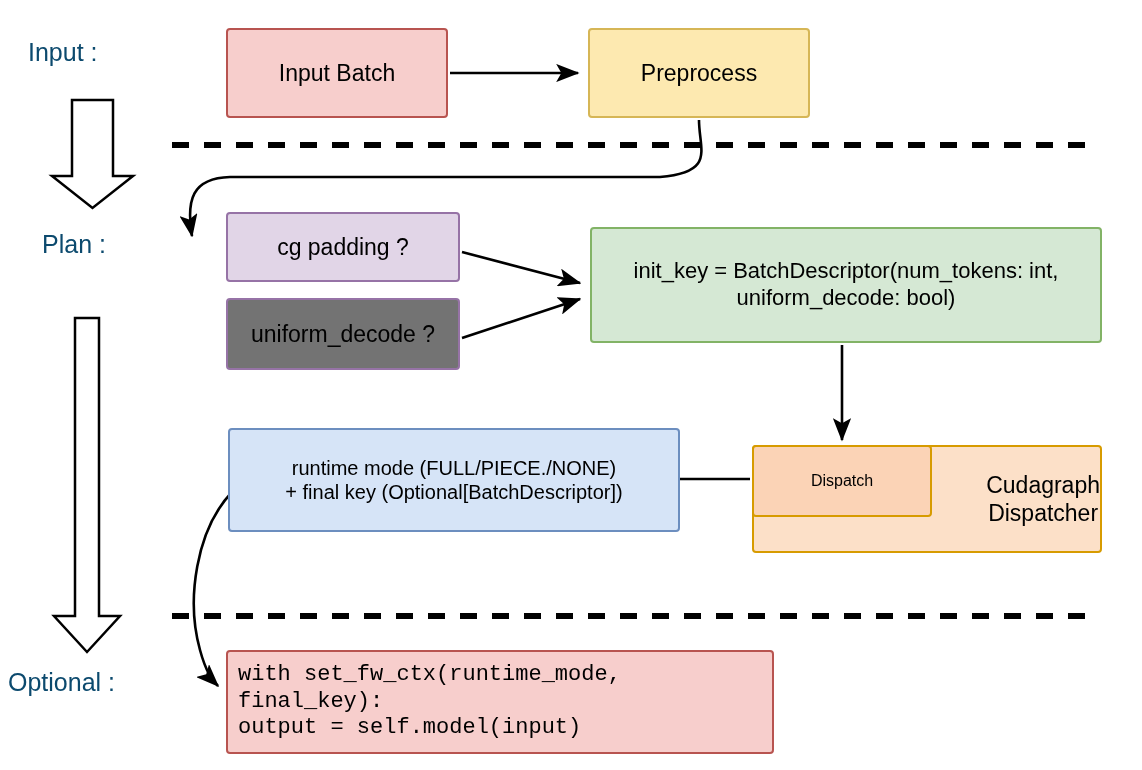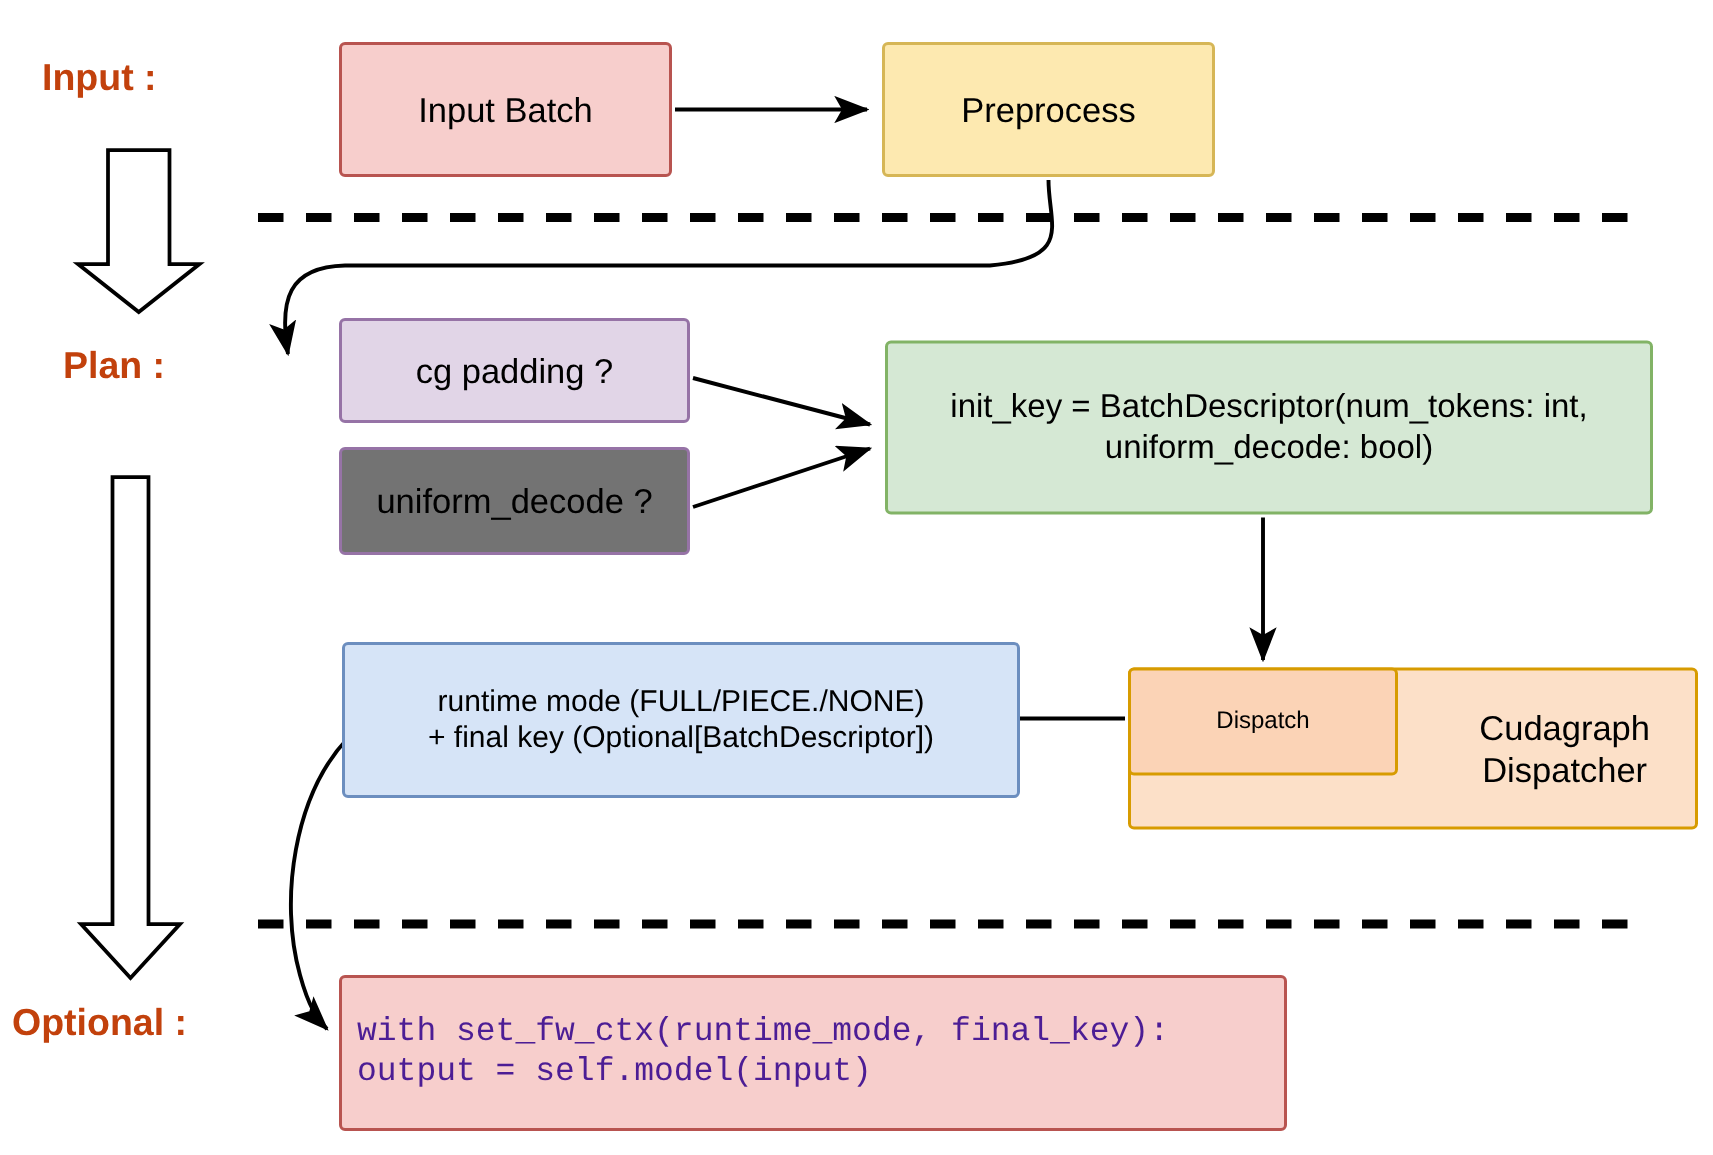--- a/index.html
+++ b/index.html
@@ -34,49 +34,49 @@
     text-align: center;
     border-radius: 4px;
     border-style: solid;
     border-width: 2px;
     color: #000000;
     line-height: 1.22;
     white-space: pre-line;
   }
   .stage-label {
     position: absolute;
-    font-weight: bold;
+    font-weight: normal;
     font-size: 25px;
-    color: #c2410c;
+    color: #0c4a6e;
     white-space: nowrap;
   }
 
   
   #n-input-batch  { left:226px; top:28px;  width:222px; height:90px;  font-size:23px;
                     background:#f7cecc; border-color:#b85450; }
   #n-preprocess   { left:588px; top:28px;  width:222px; height:90px;  font-size:23px;
                     background:#fde9b0; border-color:#d6b656; }
   #n-cg-padding   { left:226px; top:212px; width:234px; height:70px;  font-size:23px;
                     background:#e1d5e7; border-color:#9673a6; }
   #n-uniform-dec  { left:226px; top:298px; width:234px; height:72px;  font-size:23px;
                     background:#737373; border-color:#9673a6; }
   #n-init-key     { left:590px; top:227px; width:512px; height:116px; font-size:22px;
                     background:#d5e8d4; border-color:#82b366; padding:0 12px; }
-  #n-cudagraph    { left:752px; top:445px; width:380px; height:108px; font-size:23px;
+  #n-cudagraph    { left:752px; top:445px; width:350px; height:108px; font-size:23px;
                     background:#fce0c8; border-color:#d79b00;
-                    justify-content:flex-end; padding-right:30px; }
+                    justify-content:flex-end; }
   #n-dispatch     { left:752px; top:445px; width:180px; height:72px;  font-size:16px;
                     background:#fbd3b6; border-color:#d79b00; }
   #n-runtime-mode { left:228px; top:428px; width:452px; height:104px; font-size:20px;
                     background:#d6e4f7; border-color:#6c8ebf; }
-  #n-exec-code    { left:226px; top:650px; width:632px; height:104px; font-size:22px;
+  #n-exec-code    { left:226px; top:650px; width:548px; height:104px; font-size:22px;
                     background:#f7cecc; border-color:#b85450;
                     font-family:"Liberation Mono", monospace;
                     justify-content:flex-start; align-items:center;
-                    text-align:left; padding-left:10px; color:#4c1d95; }
+                    text-align:left; padding-left:10px; color:#000000; }
 
   #lbl-input   { left:28px;  top:38px;  }
   #lbl-plan    { left:42px;  top:230px; }
   #lbl-execute { left:8px;   top:668px; }
 </style>
 </head>
 <body>
 
 <div id="canvas">
 

